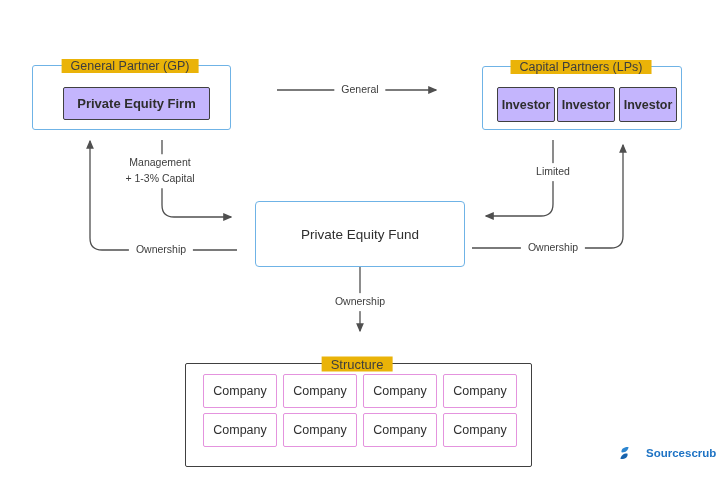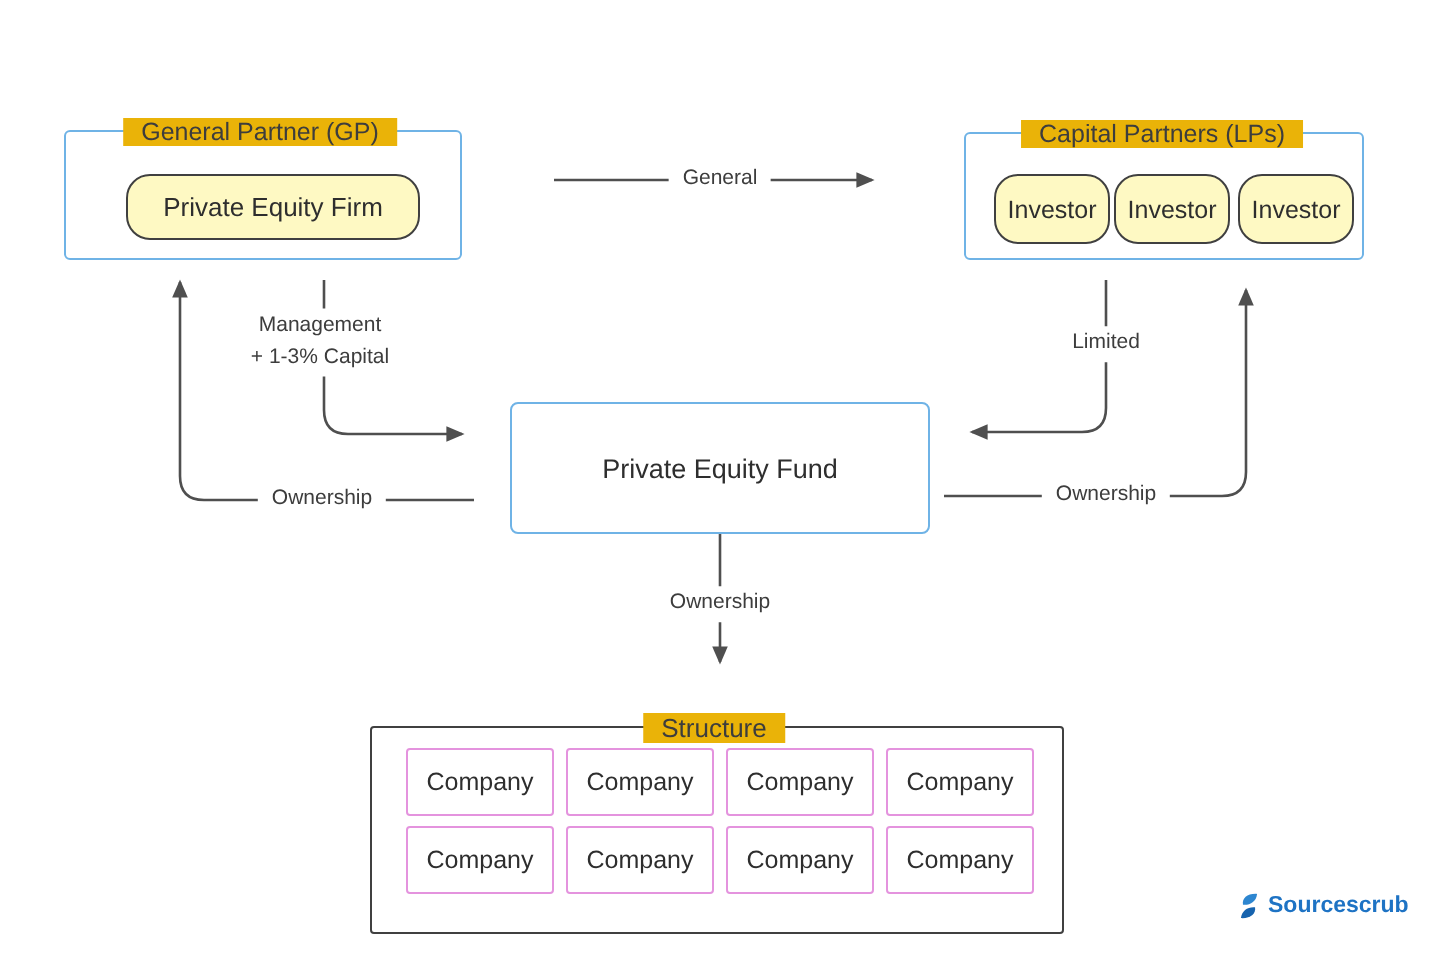--- a/index.html
+++ b/index.html
@@ -9,22 +9,22 @@
   .title{position:absolute;top:16px;left:0;width:720px;text-align:center;
     font-size:19px;font-weight:bold;color:var(--accent,#1c7ed9);letter-spacing:.2px;}
 
   svg.lines{position:absolute;left:0;top:0;z-index:1;}
   svg.lines path.flow{fill:none;stroke:var(--line,#4f4f4f);stroke-width:1.3px;}
   .arrow-head{fill:var(--line,#4f4f4f);}
 
   .group-box{position:absolute;border:1.5px solid var(--group-border,#6fb3e6);
     border-radius:3px;background:transparent;z-index:2;}
   .dark-box{position:absolute;border:1.5px solid var(--dark-border,#404040);
-    border-radius:12px;background:#fef9c3;z-index:2;display:flex;align-items:center;
-    justify-content:center;font-size:13px;color:var(--box-text,#2e2e2e);}
+    border-radius:2px;background:#c4b5fd;z-index:2;display:flex;align-items:center;
+    justify-content:center;font-size:13px;color:var(--box-text,#2e2e2e);font-weight:bold;}
   .fund-box{position:absolute;left:255px;top:201px;width:208px;height:64px;
     border:1.5px solid var(--group-border,#6fb3e6);border-radius:4px;background:#fff;
     z-index:2;display:flex;align-items:center;justify-content:center;
     font-size:13.5px;color:var(--box-text,#2e2e2e);}
 
   .group-label{position:absolute;transform:translate(-50%,-50%);background:#eab308;
     padding:0 9px;font-size:12.5px;color:var(--label-text,#3d3d3d);z-index:3;white-space:nowrap;}
   .flow-label{position:absolute;transform:translate(-50%,-50%);background:#fff;
     padding:1px 7px;font-size:10.5px;color:var(--label-text,#4a4a4a);z-index:3;
     white-space:nowrap;text-align:center;line-height:1.5;}
@@ -38,21 +38,21 @@
   .portfolio-box{left:185px;top:363px;width:345px;height:102px;border-radius:2px;
     border:1.5px solid var(--dark-border,#404040);position:absolute;z-index:2;}
   .portfolio-label{font-size:13px;}
   .company-grid{position:absolute;left:203px;top:374px;z-index:2;display:grid;
     grid-template-columns:repeat(4,74px);grid-auto-rows:34px;column-gap:6px;row-gap:5px;}
   .company{border:1.5px solid var(--company-border,#e493de);border-radius:2px;
     background:#fff;display:flex;align-items:center;justify-content:center;
     font-size:12.5px;color:var(--box-text,#2e2e2e);}
 
   .logo{position:absolute;left:619px;top:446px;display:flex;align-items:center;
-    gap:4px;z-index:3;}
+    gap:16px;z-index:3;}
   .logo-text{font-size:11.5px;font-weight:bold;color:var(--logo-blue,#1e73c4);}
 </style>
 </head>
 <body>
 
 <div class="canvas">
 
 
   <svg class="lines" width="720" height="485" viewBox="0 0 720 485">
     <defs>

